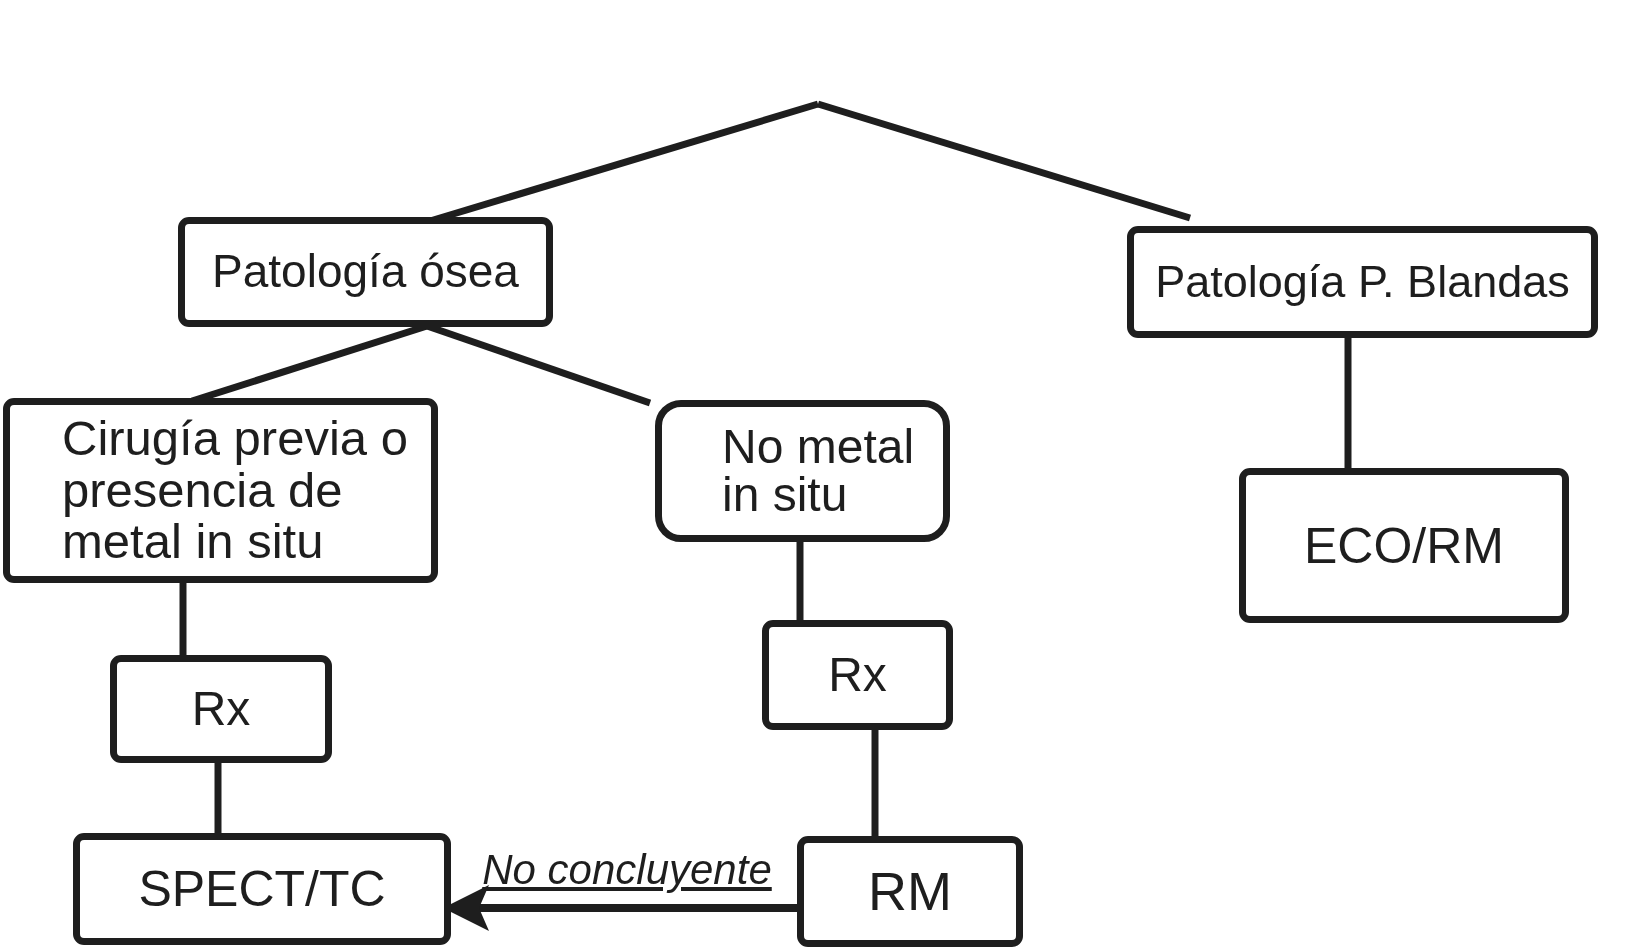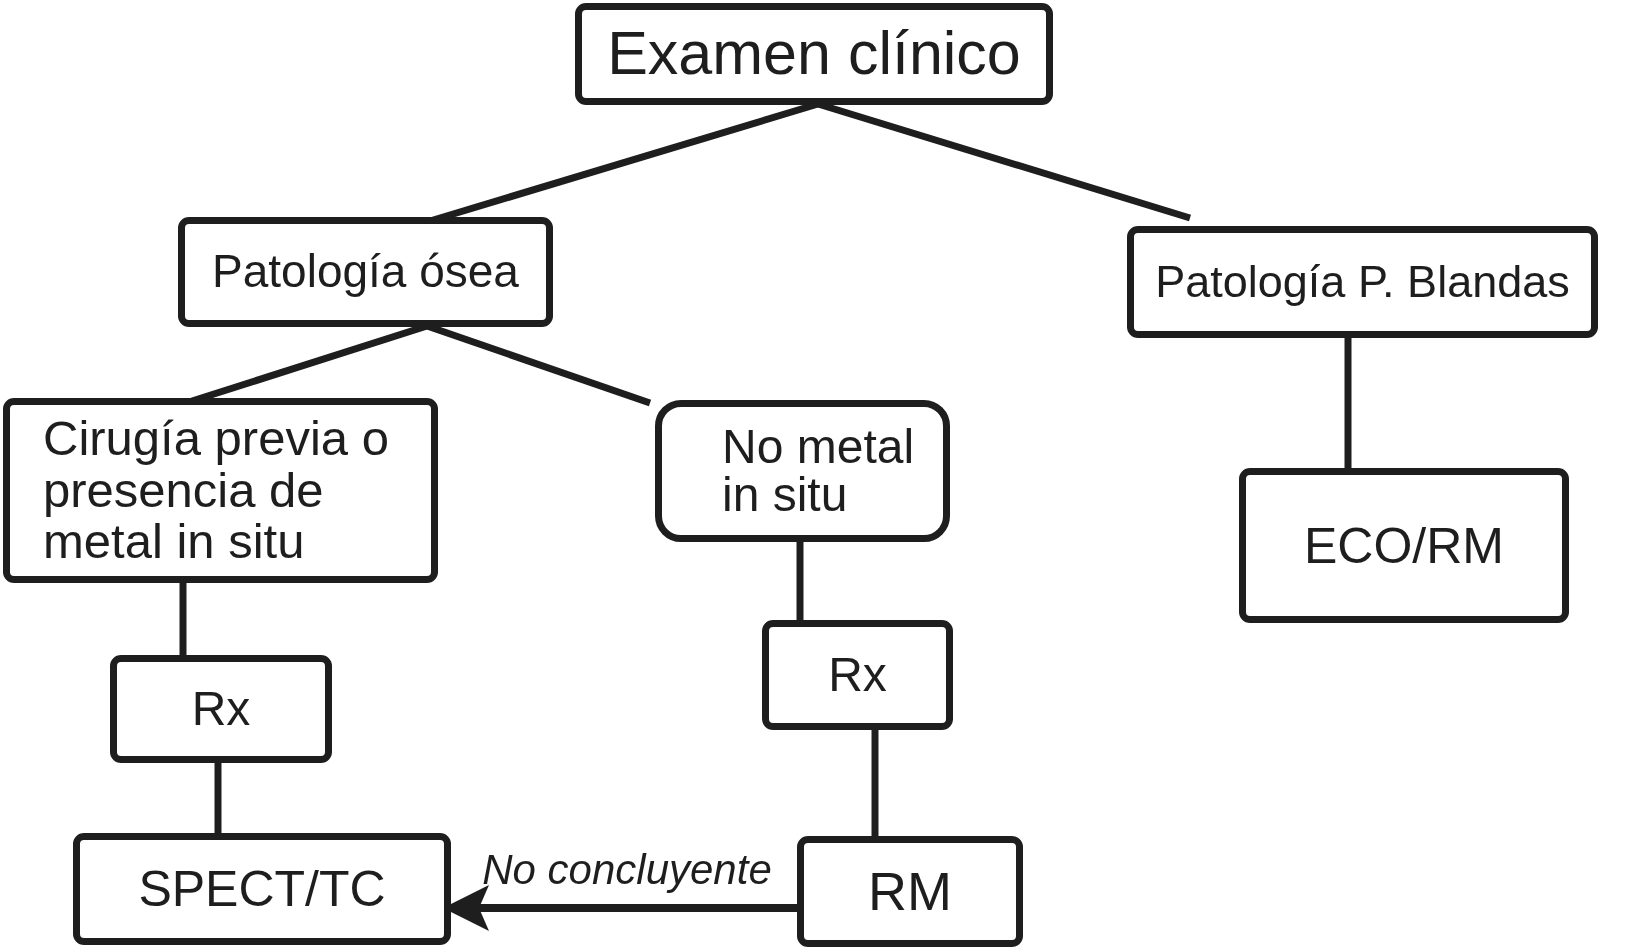--- a/index.html
+++ b/index.html
@@ -43,28 +43,28 @@
   .edge-label {
     position: absolute;
     font-style: italic;
     text-align: center;
     white-space: nowrap;
   }
   
   #n-examen   { left: 575px;  top: 3px;   width: 478px; height: 102px; font-size: 61px; }
   #n-osea     { left: 178px;  top: 217px; width: 375px; height: 110px; font-size: 46px; }
   #n-blandas  { left: 1127px; top: 226px; width: 471px; height: 112px; font-size: 45px; }
-  #n-cirugia  { left: 3px;    top: 398px; width: 435px; height: 185px; font-size: 49px; line-height: 1.06; padding-left: 33px; }
+  #n-cirugia  { left: 3px;    top: 398px; width: 435px; height: 185px; font-size: 49px; line-height: 1.06; padding-left: 52px; }
   #n-nometal  { left: 655px;  top: 400px; width: 295px; height: 142px; font-size: 48px; line-height: 1.0; padding-left: 60px; border-radius: 26px; }
   #n-rx-left  { left: 110px;  top: 655px; width: 222px; height: 108px; font-size: 48px; }
   #n-rx-mid   { left: 762px;  top: 620px; width: 191px; height: 110px; font-size: 48px; }
   #n-spect    { left: 73px;   top: 833px; width: 378px; height: 112px; font-size: 50px; }
   #n-rm       { left: 797px;  top: 836px; width: 226px; height: 111px; font-size: 54px; }
   #n-ecorm    { left: 1239px; top: 468px; width: 330px; height: 155px; font-size: 50px; }
-  #lbl-noconcluyente { left: 462px; top: 846px; width: 330px; font-size: 42px; }
+  #lbl-noconcluyente { left: 462px; top: 846px; width: 330px; font-size: 42px; text-decoration: underline; }
 </style>
 </head>
 <body>
 
 <div class="diagram">
 
   <svg class="connectors" viewBox="0 0 1644 951" xmlns="http://www.w3.org/2000/svg">
     <g stroke="#1e1e1e" stroke-width="7" fill="none">
       <line x1="818" y1="104" x2="430" y2="221"></line>
       <line x1="818" y1="104" x2="1190" y2="218"></line>
@@ -73,21 +73,20 @@
       <line x1="183" y1="578" x2="183" y2="660"></line>
       <line x1="218" y1="758" x2="218" y2="838"></line>
       <line x1="800" y1="537" x2="800" y2="625"></line>
       <line x1="875" y1="725" x2="875" y2="841"></line>
       <line x1="1348" y1="322" x2="1348" y2="473"></line>
       <line x1="800" y1="908" x2="476" y2="908" stroke-width="8"></line>
     </g>
     <polygon fill="#1e1e1e" points="443,908 489,885 479,908 489,931"></polygon>
   </svg>
 
-  <div class="node" id="n-examen">Examen clínico</div>
 
   <div class="node" id="n-osea">Patología ósea</div>
 
   <div class="node" id="n-blandas">Patología P. Blandas</div>
 
   <div class="node left-align" id="n-cirugia">Cirugía previa o
 presencia de
 metal in situ</div>
 
   <div class="node left-align" id="n-nometal">No metal

